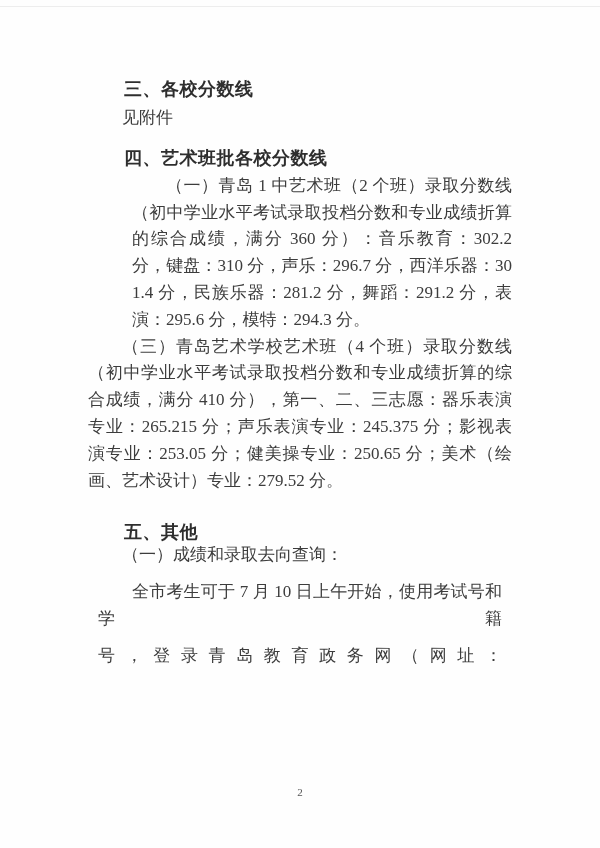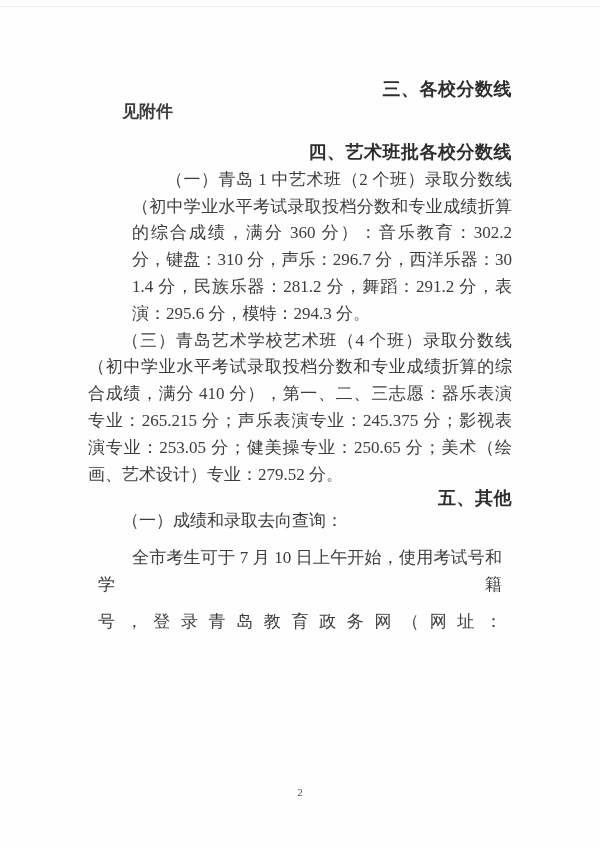--- a/index.html
+++ b/index.html
@@ -26,35 +26,34 @@
   }
   .sec-heading {
     font-family: "Liberation Sans", "DejaVu Sans", sans-serif;
     font-weight: bold;
     font-size: 18px;
     line-height: 20px;
     color: #2e2e2e;
     margin: 0;
     padding-left: 36px;
     letter-spacing: 0.5px;
-    text-align: right;
   }
   .para {
     font-size: 17px;
     line-height: 26.8px;
     margin: 0;
     text-align: justify;
     text-indent: 2em;
     color: #3c3c3c;
     word-break: break-all;
   }
   .para.first-after-heading { margin-top: 5px; margin-left: 44px; }
-  .attachment-note { margin-top: 0; font-weight: bold; }
+  .attachment-note { margin-top: 6px; }
   .heading-gap { margin-top: 16px; }
-  .heading-gap-lg { }
+  .heading-gap-lg { margin-top: 28px; }
   .sub-gap { }
   .stretch-line {
     font-size: 17px;
     line-height: 26.8px;
     margin: 10px;
     text-align: justify;
     text-align-last: justify;
     color: #3c3c3c;
   }
   .stretch-line.indented { text-indent: 2em; }

